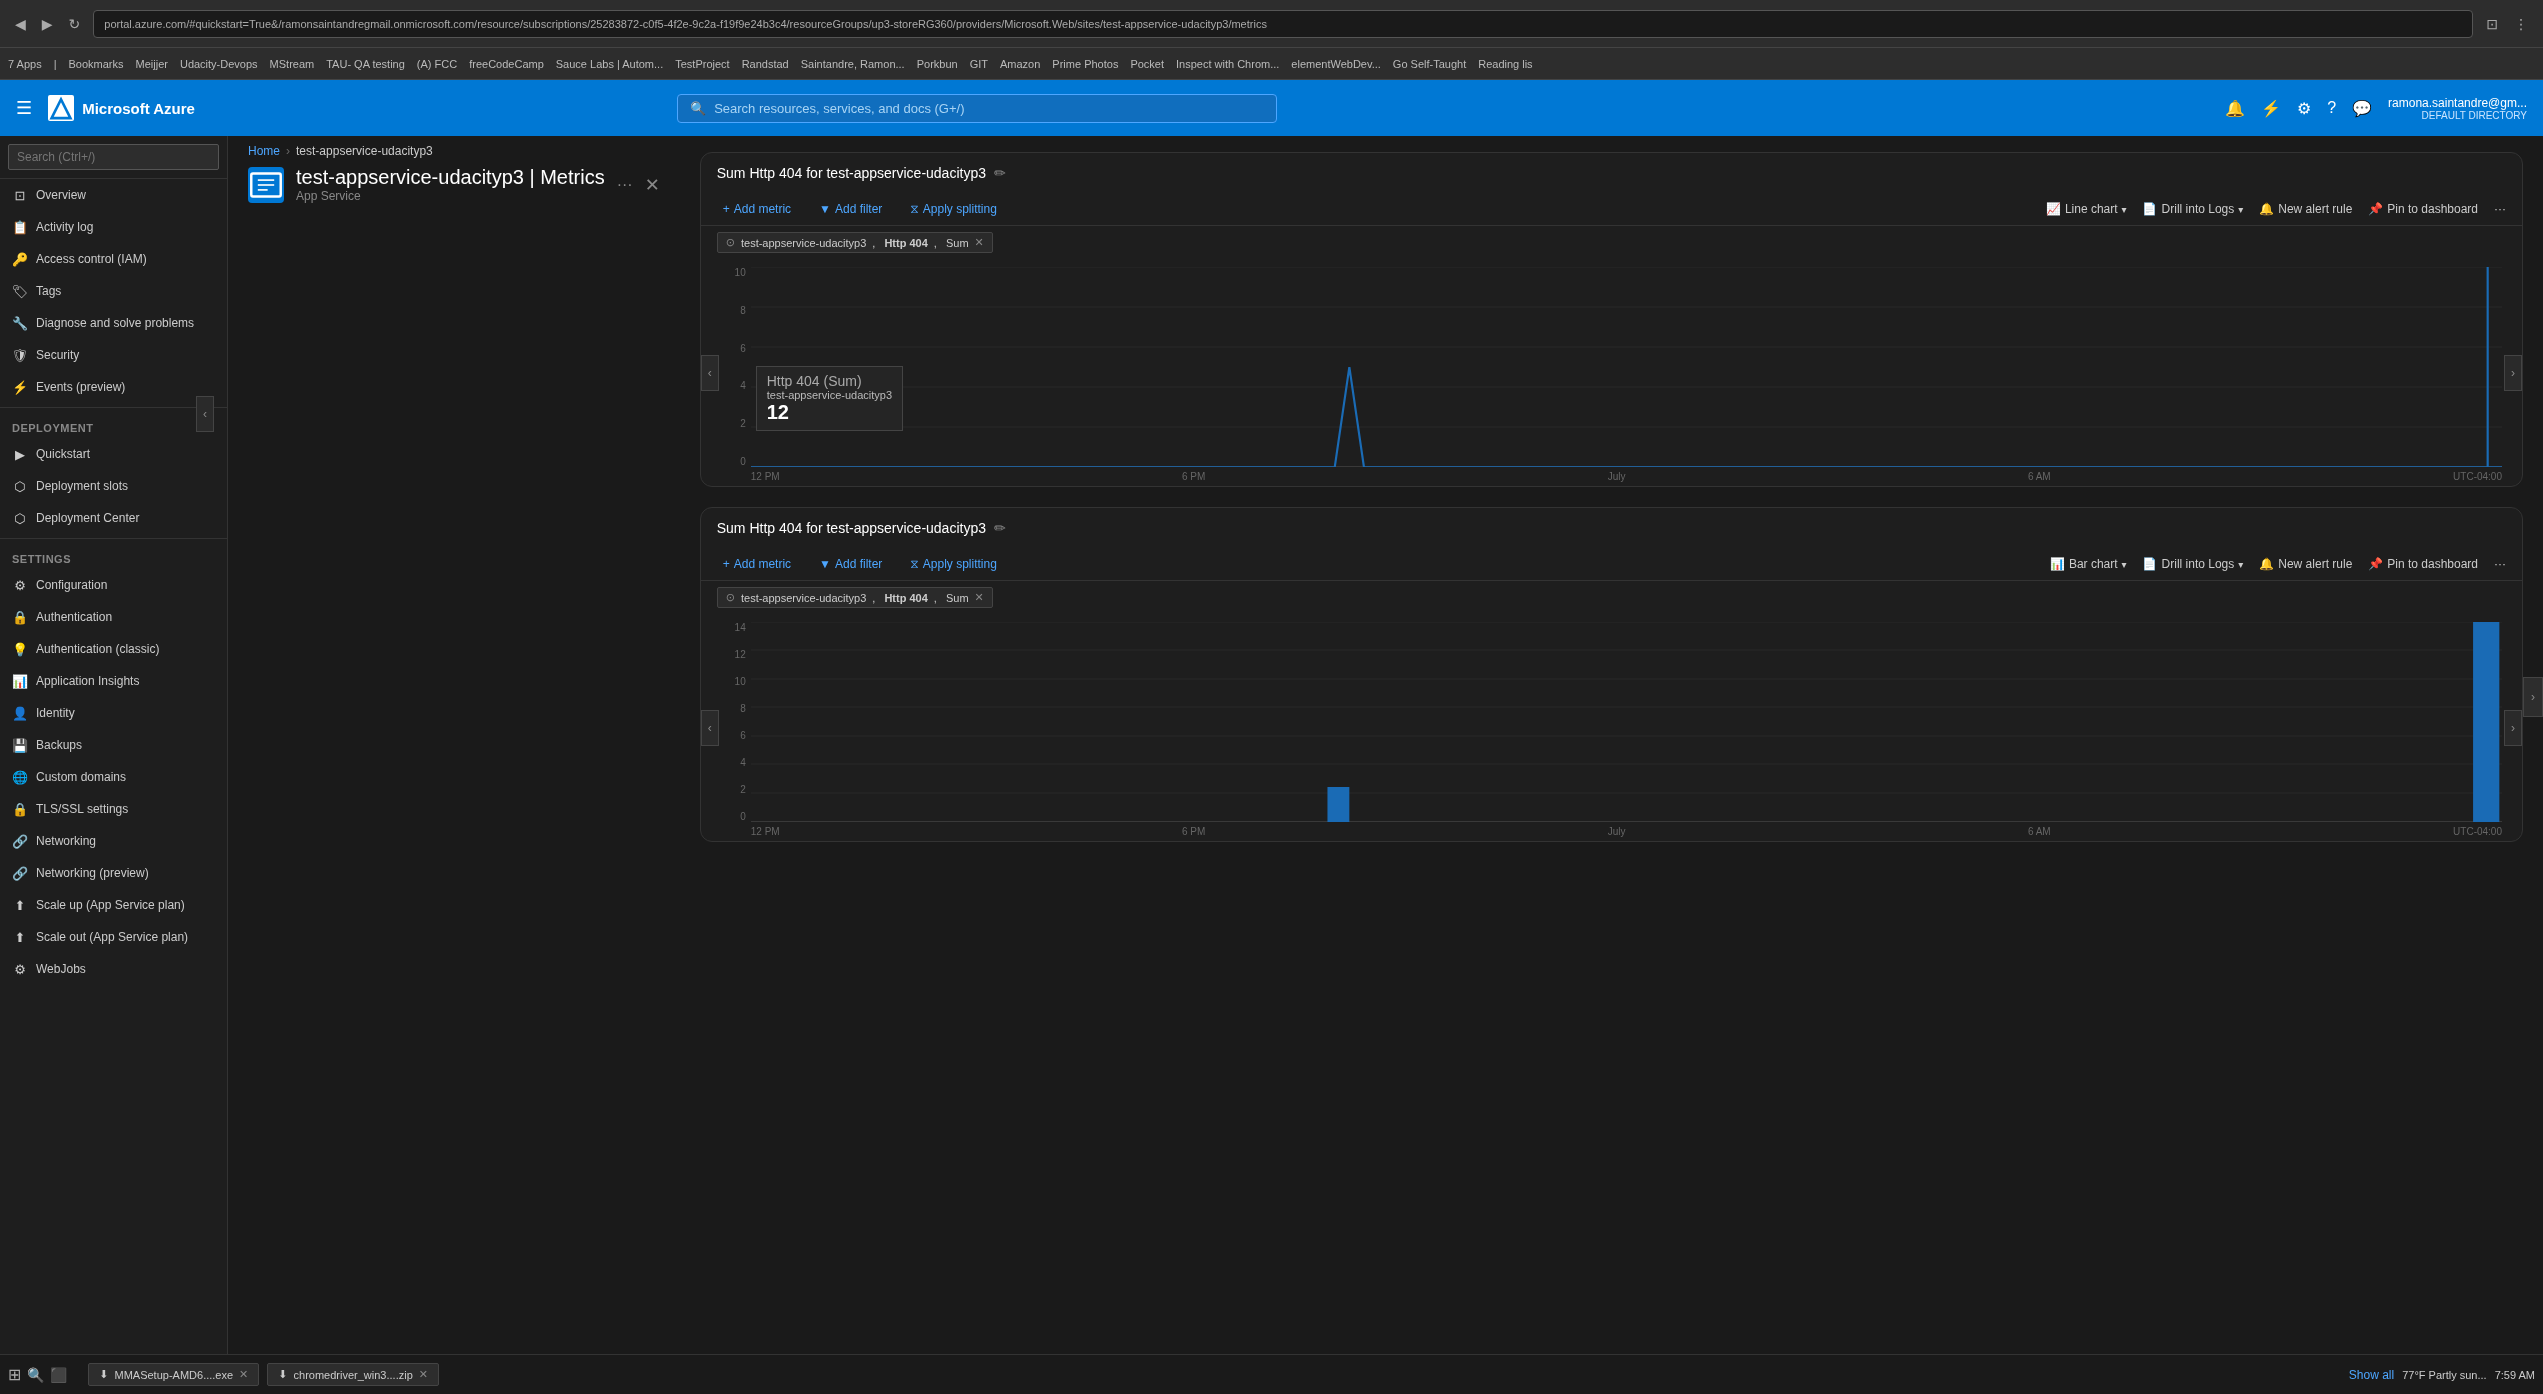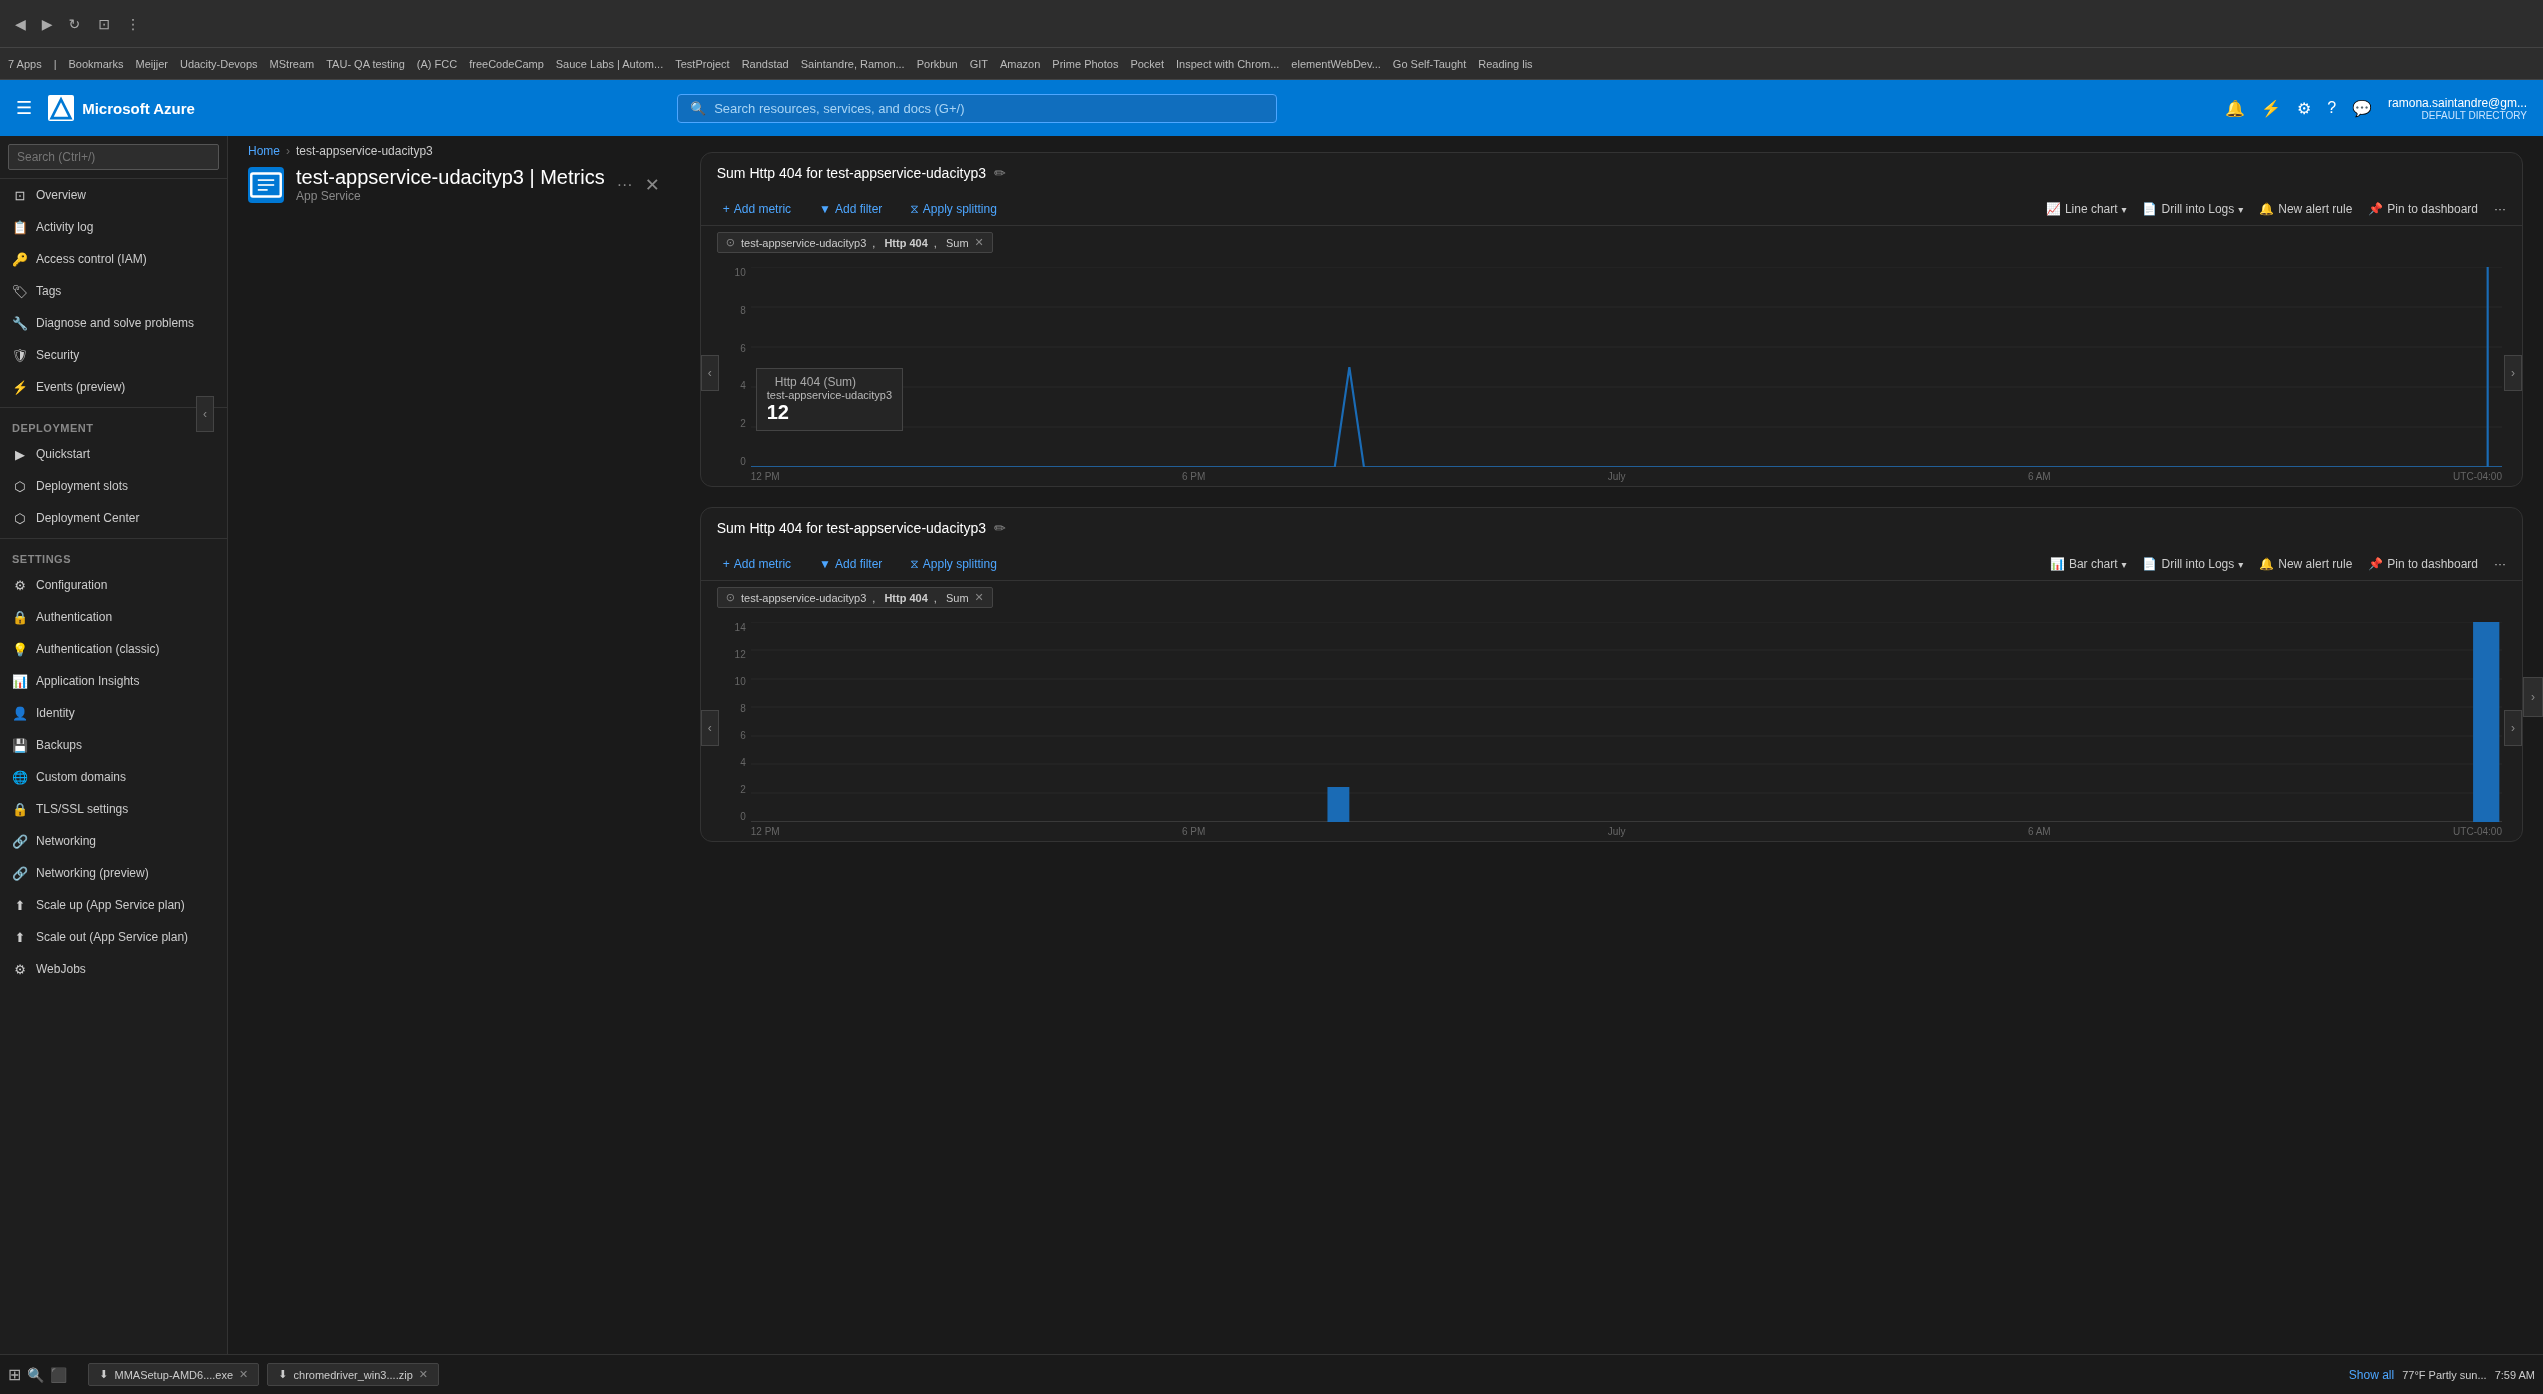--- a/index.html
+++ b/index.html
@@ -69,21 +69,21 @@
     .chart-toolbar-right-btn .dropdown-arrow { font-size: 10px; }
     .chart-tag { display: inline-flex; align-items: center; gap: 6px; background: #2a2a2a; border: 1px solid #444; border-radius: 2px; padding: 3px 8px; margin: 6px 16px; font-size: 11px; color: #ccc; }
     .chart-tag .tag-icon { font-size: 11px; color: #888; }
     .chart-tag .close-x { color: #888; cursor: pointer; }
 
     
     .chart-area { padding: 8px 0 0; position: relative; }
 
     
     .chart-tooltip { position: absolute; left: 30px; bottom: 40px; background: #252525; border: 1px solid #444; padding: 6px 10px; font-size: 11px; color: #ccc; }
-    .chart-tooltip .tip-title { color: #aaa; font-size: 12px; margin-left: 8px; }
+    .chart-tooltip .tip-title { color: #aaa; font-size: 14px; }
     .chart-tooltip .tip-name { color: #bbb; font-size: 11px; }
     .chart-tooltip .tip-value { color: #fff; font-size: 16px; font-weight: 600; }
 
     
     svg { width: 100%; height: 100%; }
 
     
     .right-arrow { position: fixed; right: 0; top: 50%; transform: translateY(-50%); background: #2d2d2d; border: 1px solid #444; color: #888; width: 20px; height: 40px; display: flex; align-items: center; justify-content: center; cursor: pointer; z-index: 100; }
 
     
@@ -102,20 +102,23 @@
     ::-webkit-scrollbar-thumb { background: #444; border-radius: 3px; }
   </style>
 </head>
 <body>
 
 <div class="browser-bar">
   <div class="browser-controls">
     <span>◀</span>
     <span>▶</span>
     <span>↻</span>
+  </div>
+  <div class="url-bar">
+    <span>portal.azure.com/#quickstart=True&amp;/ramonsaintandregmail.onmicrosoft.com/resource/subscriptions/25283872-c0f5-4f2e-9c2a-f19f9e24b3c4/resourceGroups/up3-storeRG360/providers/Microsoft.Web/sites/test-appservice-udacityp3/metrics</span>
   </div>
   <div class="browser-controls">
     <span>⊡</span>
     <span>⋮</span>
   </div>
 </div>
 
 <div class="bookmarks-bar">
   <span>7 Apps</span>
   <span>|</span>

